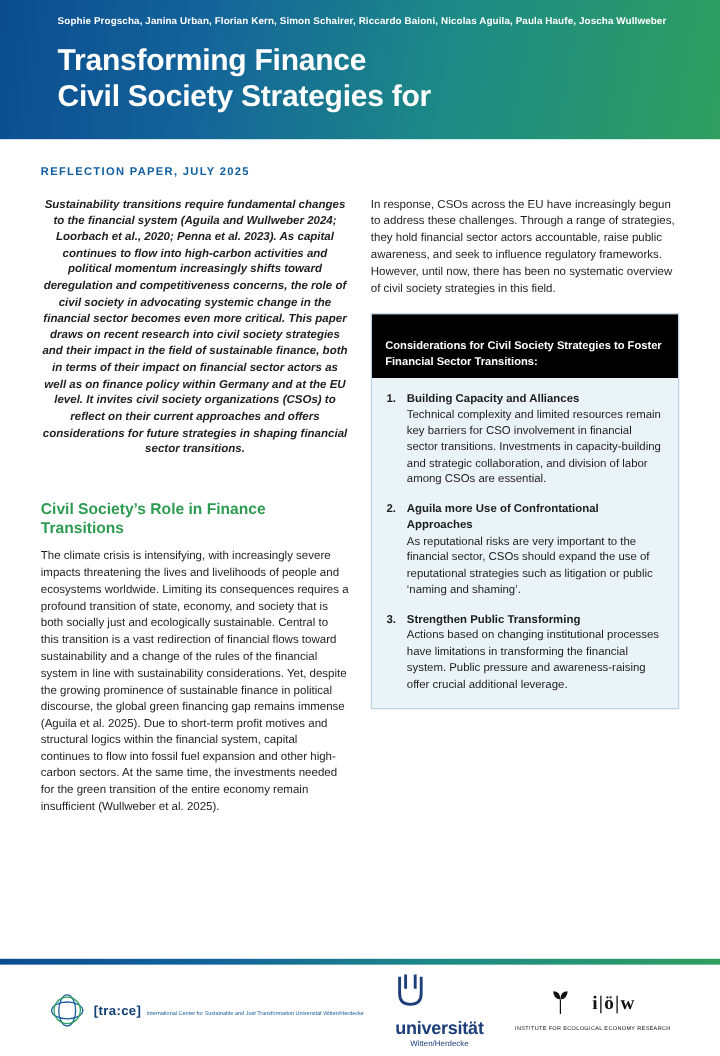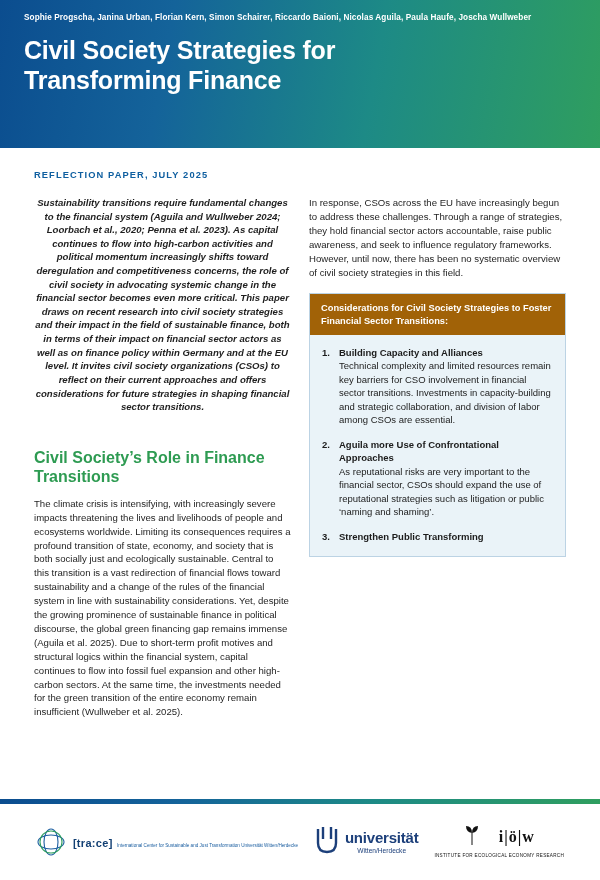--- a/index.html
+++ b/index.html
@@ -15,23 +15,23 @@
   .page {
     position: relative;
     width: 600px;
     height: 880px;
     background: #ffffff;
   }
 
   
   .header {
     position: relative;
-    height: 148px;
+    height: 116px;
     background: linear-gradient(100deg, #0b4d8f 0%, #14639a 28%, #1d8a86 62%, #2f9e5f 100%);
-    padding: 13px 34px 0 24px;
+    padding: 13px 34px 0 48px;
     color: #ffffff;
     overflow: hidden;
   }
   .header .authors {
     font-size: 8.2px;
     font-weight: bold;
     letter-spacing: 0.1px;
     line-height: 1.2;
     margin-bottom: 12px;
   }
@@ -66,46 +66,46 @@
     font-size: 9.6px;
     line-height: 1.42;
     font-weight: bold;
     color: #1f1f1f;
     text-align: center;
     margin-bottom: 34px;
     font-style: italic;
   }
   .h2 {
     color: #2e9b52;
-    font-size: 16px;
+    font-size: 13px;
     font-weight: bold;
     line-height: 1.22;
     margin: 4px 0 10px 0;
   }
   p.para {
     font-size: 9.6px;
     line-height: 1.45;
     margin: 0 0 10px 0;
     color: #1f1f1f;
     text-align: left;
   }
 
   
   .box {
     margin-top: 14px;
     border: 1px solid #bcd3e4;
     background: #eaf3f8;
   }
   .box-head {
-    background: #a16207;
+    background: #000000;
     color: #ffffff;
     font-size: 9.3px;
     font-weight: bold;
     line-height: 1.32;
-    padding: 8px 11px 8px 11px;
+    padding: 20px 11px 8px 11px;
   }
   .box-body {
     padding: 11px 12px 13px 12px;
   }
   ol.box-list {
     margin: 0;
     padding: 0;
     list-style: none;
     counter-reset: boxitem;
   }
@@ -156,21 +156,21 @@
     letter-spacing: 0.3px;
     line-height: 1.1;
   }
   .trace-text .trace-sub {
     font-size: 4.6px;
     color: #1b5ea0;
     line-height: 1.35;
     margin-top: 2px;
     max-width: 120px;
   }
-  .logo-uni { display: flex; align-items: center; gap: 5px; }
+  .logo-uni { display: flex; align-items: flex-start; gap: 5px; flex-direction: column; }
   .uni-text .uni-name {
     font-size: 15px;
     color: #1c3f7a;
     font-weight: bold;
     letter-spacing: -0.2px;
     line-height: 1;
   }
   .uni-text .uni-sub {
     font-size: 6.6px;
     color: #1c3f7a;
@@ -195,22 +195,22 @@
   }
 </style>
 </head>
 <body>
 
 <div class="page">
 
   <div class="header">
     <div class="authors">Sophie Progscha, Janina Urban, Florian Kern, Simon Schairer, Riccardo Baioni, Nicolas Aguila, Paula Haufe, Joscha Wullweber</div>
     <div class="title">
+      <div>Transforming Finance</div>
       <div>Civil Society Strategies for</div>
-      <div>Transforming Finance</div>
     </div>
   </div>
 
   <div class="body-wrap">
     <div class="kicker">REFLECTION PAPER, JULY 2025</div>
 
     <div class="cols">
 
       <div class="col">
         <div class="lead">Sustainability transitions require fundamental changes to the financial system (Aguila and Wullweber 2024; Loorbach et al., 2020; Penna et al. 2023). As capital continues to flow into high-carbon activities and political momentum increasingly shifts toward deregulation and competitiveness concerns, the role of civil society in advocating systemic change in the financial sector becomes even more critical. This paper draws on recent research into civil society strategies and their impact in the field of sustainable finance, both in terms of their impact on financial sector actors as well as on finance policy within Germany and at the EU level. It invites civil society organizations (CSOs) to reflect on their current approaches and offers considerations for future strategies in shaping financial sector transitions.</div>
@@ -231,20 +231,21 @@
                 <span class="item-text">Technical complexity and limited resources remain key barriers for CSO involvement in financial sector transitions. Investments in capacity-building and strategic collaboration, and division of labor among CSOs are essential.</span>
               </li>
               <li>
                 <span class="num">2.</span>
                 <span class="item-title">Aguila more Use of Confrontational Approaches</span>
                 <span class="item-text">As reputational risks are very important to the financial sector, CSOs should expand the use of reputational strategies such as litigation or public ‘naming and shaming’.</span>
               </li>
               <li>
                 <span class="num">3.</span>
                 <span class="item-title">Strengthen Public Transforming</span>
+                <span class="item-text">Actions based on changing institutional processes have limitations in transforming the financial system. Public pressure and awareness-raising offer crucial additional leverage.</span>
               </li>
             </ol>
           </div>
         </div>
       </div>
 
     </div>
   </div>
 
   <div class="footer-rule"></div>

